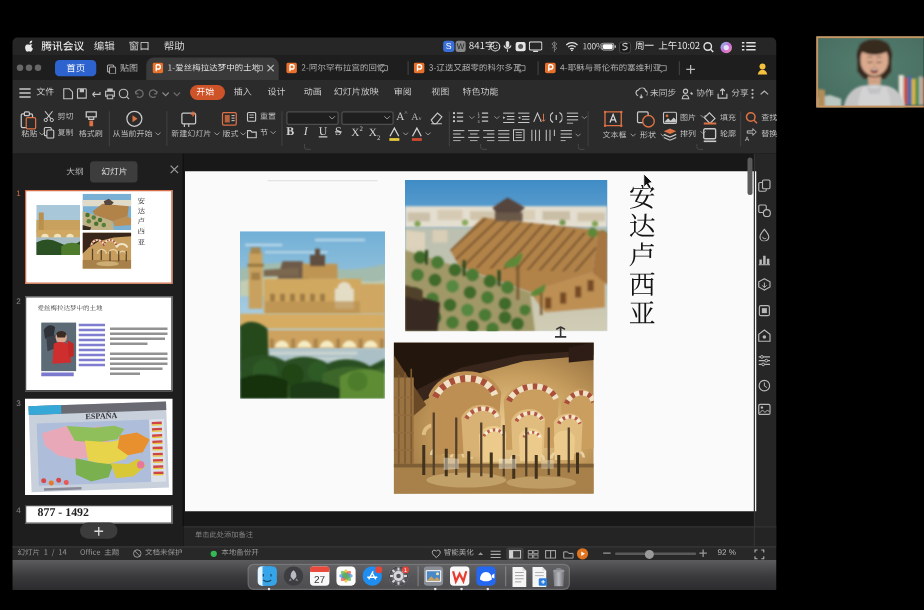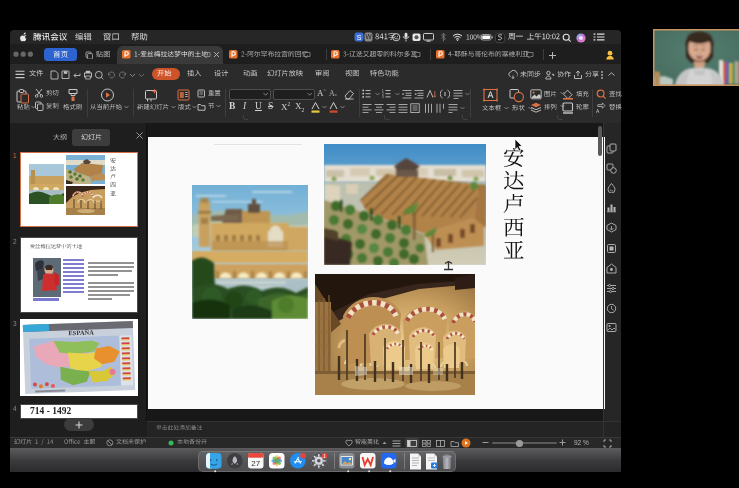--- a/index.html
+++ b/index.html
@@ -884,21 +884,21 @@
 <path d="M102 22h8v1h-8zM102 27h8v1h-8zM102 32h8v1h-8zM102 37h8v1h-8zM102 42h8v1h-8zM102 47h8v1h-8zM102 52h8v1h-8zM102 57h8v1h-8zM102 62h8v1h-8z" fill="#e8c838"></path>
 <circle cx="14" cy="64" r="2" fill="#d84848"></circle>
       <circle cx="20" cy="66" r="2" fill="#e87828"></circle>
       <circle cx="26" cy="64" r="2" fill="#d84848"></circle>
       <circle cx="32" cy="66" r="2" fill="#e85858"></circle>
 <path d="M14 70h30v2H14z" fill="#8a8a98"></path>
 </g>
   </svg>
 <div class="t" style="left:13px;top:405px;width:7px;height:8px;color:#8a8a8a;font-size:6.5px;font-family:'Liberation Sans'">4</div>
 <div class="t" style="left:20px;top:404px;width:118px;height:14.5px;background:#ffffff;border:1px solid #4a4a4a"></div>
-<div class="t" style="left:30px;top:406px;width:80px;height:14px;color:#222;font-size:9.5px;font-weight:bold;font-family:'Liberation Serif'">714 - 1492</div>
+<div class="t" style="left:30px;top:406px;width:80px;height:14px;color:#222;font-size:9.5px;font-weight:bold;font-family:'Liberation Serif'">877 - 1492</div>
 <div class="t" style="left:64px;top:418px;width:30px;height:13px;background:#3c3c3c;border-radius:6.5px"></div>
 <svg class="t" style="left:74px;top:421px;" width="10" height="8" viewBox="0 0 10 8">
     <path d="M5 0.5v7M1.5 4h7" stroke="#d8d8d8" stroke-width="1.1"></path>
   </svg>
 <div class="t" style="left:146px;top:123px;width:1px;height:298px;background:#111"></div>
 <div class="t" style="left:603px;top:123px;width:1px;height:314px;background:#333"></div>
 <svg class="t" style="left:606px;top:143px;" width="11" height="11" viewBox="0 0 11 11">
     <rect x="1" y="3" width="6" height="7" rx="1" fill="none" stroke="#b8b8b8" stroke-width="0.9"></rect>
     <rect x="4" y="1" width="6" height="7" rx="1" fill="#262626" stroke="#b8b8b8" stroke-width="0.9"></rect>
   </svg>

